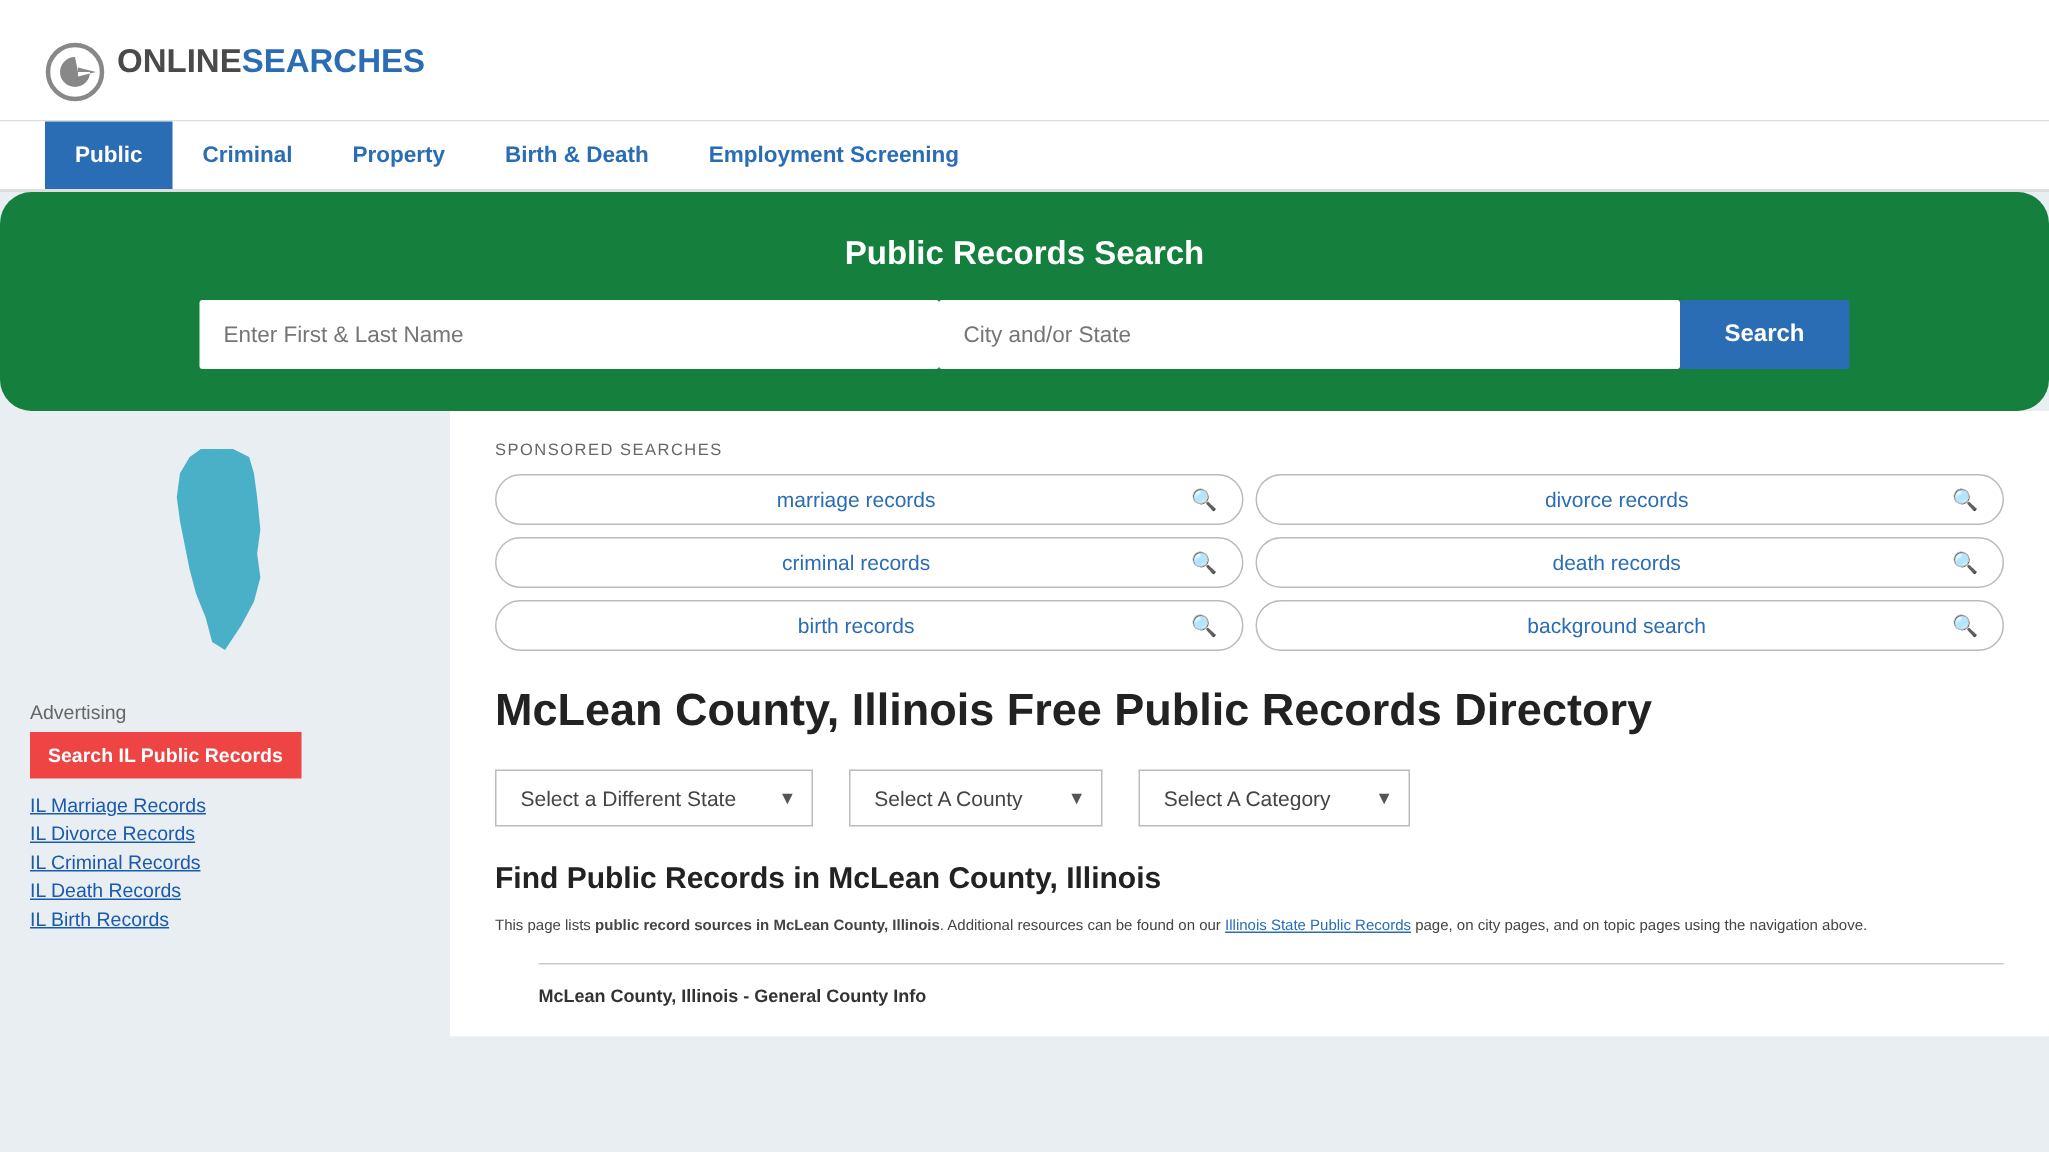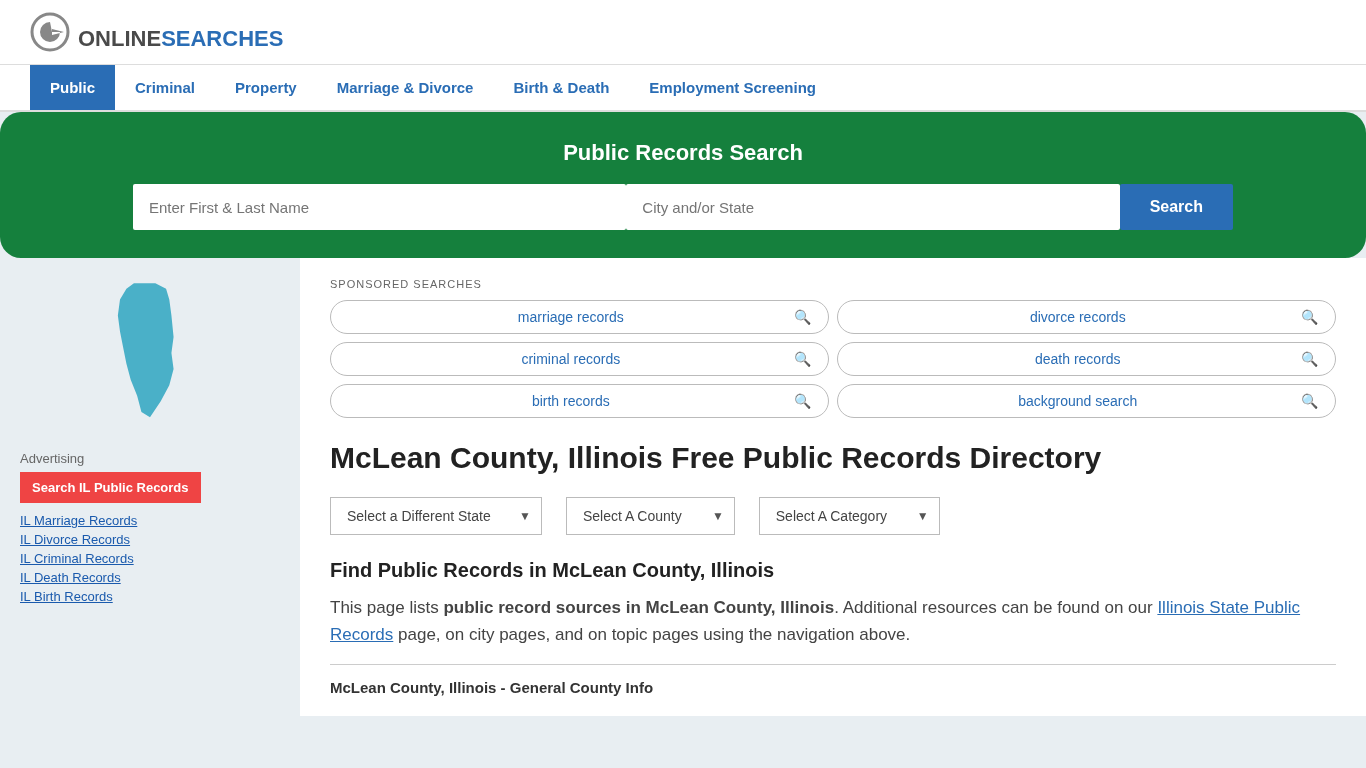--- a/index.html
+++ b/index.html
@@ -1,20 +1,20 @@
 <!DOCTYPE html>
 <html><head>
   <meta charset="utf-8">
   <style>
     * { margin: 0; padding: 0; box-sizing: border-box; }
     body { font-family: Arial, sans-serif; background: #e8eef2; font-size: 14px; color: #333; }
 
     
     .header { background: #fff; padding: 12px 30px; display: flex; align-items: center; border-bottom: 1px solid #ddd; }
-    .logo { display: flex; align-items: flex-end; gap: 8px; }
+    .logo { display: flex; align-items: flex-start; gap: 8px; margin-top: 16px; }
     .logo-icon { width: 40px; height: 40px; }
     .logo-text { font-size: 22px; font-weight: bold; }
     .logo-text span.online { color: #4a4a4a; }
     .logo-text span.searches { color: #2a6db5; }
 
     
     .nav { background: #fff; display: flex; align-items: center; padding: 0 30px; border-bottom: 2px solid #ddd; }
     .nav-item { padding: 14px 20px; font-size: 15px; font-weight: 600; cursor: pointer; color: #333; text-decoration: none; display: block; }
     .nav-item.active { background: #2a6db5; color: #ffffff; }
     .nav-item.blue { color: #2a6db5; }
@@ -53,26 +53,26 @@
     
     .dropdowns-row { display: flex; gap: 24px; margin-bottom: 24px; }
     .dropdown-wrapper { position: relative; border: 1px solid #bbb; background: #fff; display: flex; align-items: center; padding: 0 10px; }
     .dropdown-wrapper select { padding: 10px 24px 10px 6px; font-size: 14px; color: #444; cursor: pointer; outline: none; appearance: none; border: none; background: transparent; }
     .dropdown-arrow { pointer-events: none; color: #555; font-size: 12px; margin-left: 4px; }
 
     
     .find-heading { font-size: 20px; font-weight: bold; color: #222; margin-bottom: 12px; }
 
     
-    .description { font-size: 17px; color: #444; line-height: 1.6; margin-bottom: 16px; }
+    .description { font-size: 10px; color: #444; line-height: 1.6; margin-bottom: 16px; }
     .description strong { font-weight: bold; }
     .description a { color: #2a6db5; text-decoration: underline; cursor: pointer; }
 
     
-    .county-info-heading { font-size: 15px; font-weight: bold; color: #333; padding-top: 14px; border-top: 1px solid #ccc; }
+    .county-info-heading { font-size: 12px; font-weight: bold; color: #333; padding-top: 14px; border-top: 1px solid #ccc; margin-left: 29px; }
 
     
     .il-map { fill: #4ab0c8; }
   </style>
 </head>
 <body>
 
 <div class="header">
   <div class="logo">
 
@@ -83,21 +83,20 @@
     <div class="logo-text">
       <span class="online">ONLINE</span><span class="searches">SEARCHES</span>
     </div>
   </div>
 </div>
 
 <nav class="nav">
   <a class="nav-item active">Public</a>
   <a class="nav-item blue">Criminal</a>
   <a class="nav-item blue">Property</a>
-  <a class="nav-item blue">Marriage &amp; Divorce</a>
   <a class="nav-item blue">Birth &amp; Death</a>
   <a class="nav-item blue">Employment Screening</a>
 </nav>
 
 <div class="search-banner">
   <div class="search-banner-title">Public Records Search</div>
   <div class="search-row">
     <input class="search-input" type="text" placeholder="Enter First &amp; Last Name" style="">
     <input class="search-input" type="text" placeholder="City and/or State" style="">
     <button class="search-button">Search</button>

